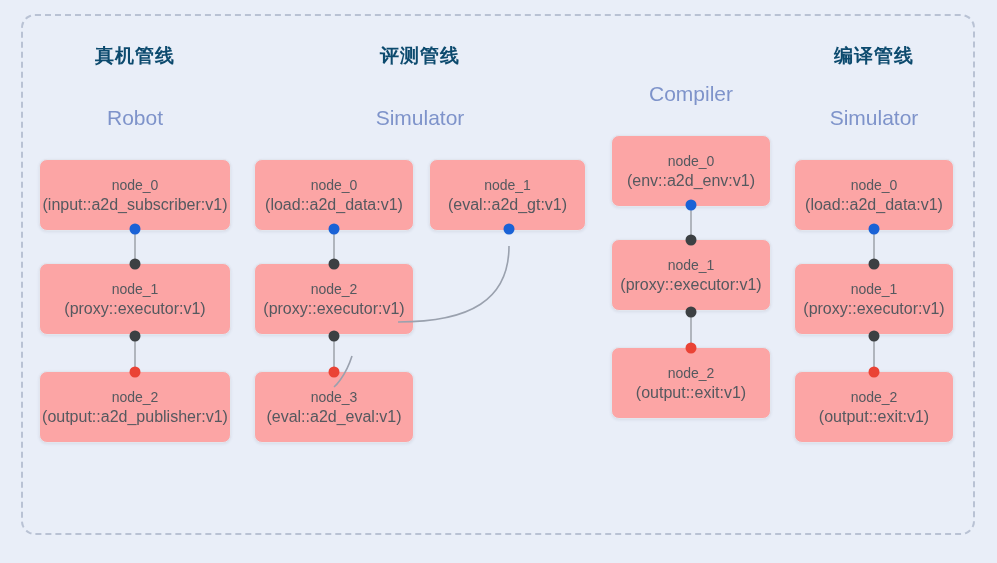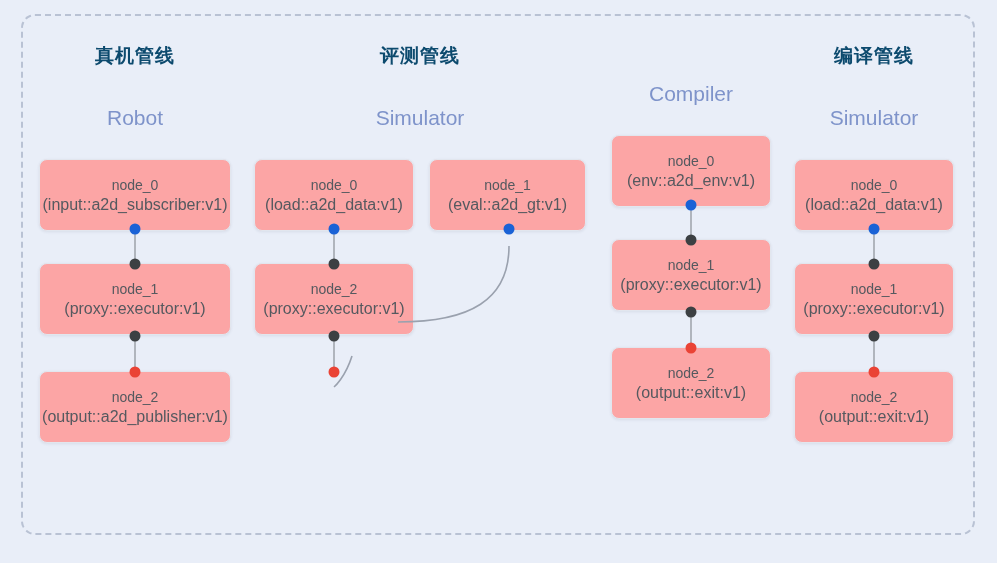--- a/index.html
+++ b/index.html
@@ -187,20 +187,24 @@
         </div>
         <div class="port port-blue" style="left:255px; top:70px;"></div>
 
         <div class="node-box" style="left:0px; top:104px; width:160px; height:72px;">
           <div class="node-title">node_2</div>
           <div class="node-type">(proxy::executor:v1)</div>
         </div>
         <div class="port port-black" style="left:80px; top:105px;"></div>
         <div class="port port-black" style="left:80px; top:177px;"></div>
 
+        <div class="node-box" style="left:0px; top:212px; width:160px; height:72px;">
+          <div class="node-title">node_3</div>
+          <div class="node-type">(eval::a2d_eval:v1)</div>
+        </div>
         <div class="port port-red" style="left:80px; top:213px;"></div>
       </div>
     </div>
 
     <div class="column" id="col-simulator" style="left:598px; width:186px;">
       <div class="col-subtitle">Compiler</div>
       <div class="nodes" style="height:300px;">
 
         <div class="edge-v" style="left:93px; top:67px; height:36px;"></div>
         <div class="edge-v" style="left:93px; top:175px; height:36px;"></div>

